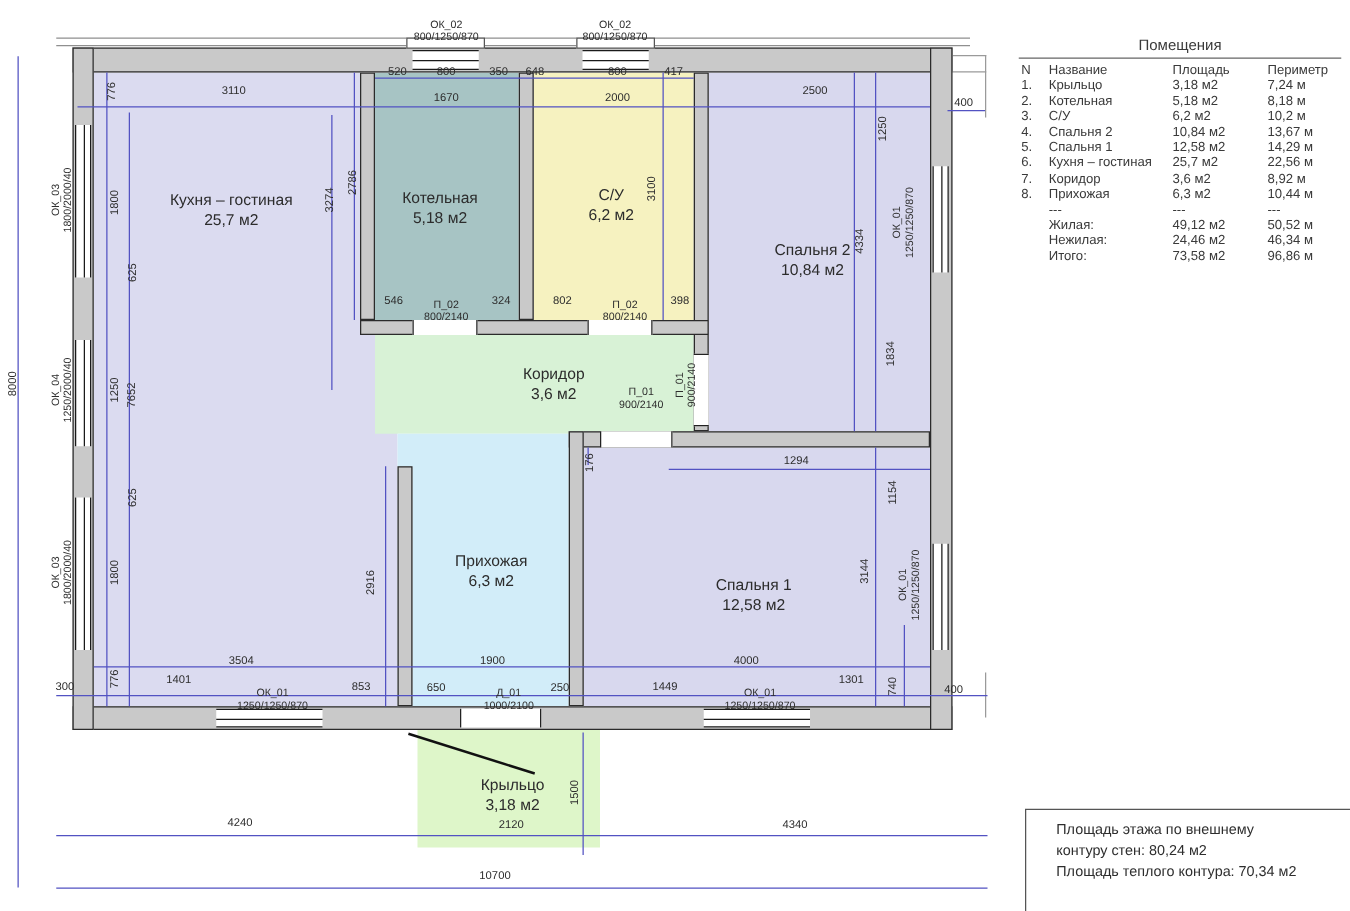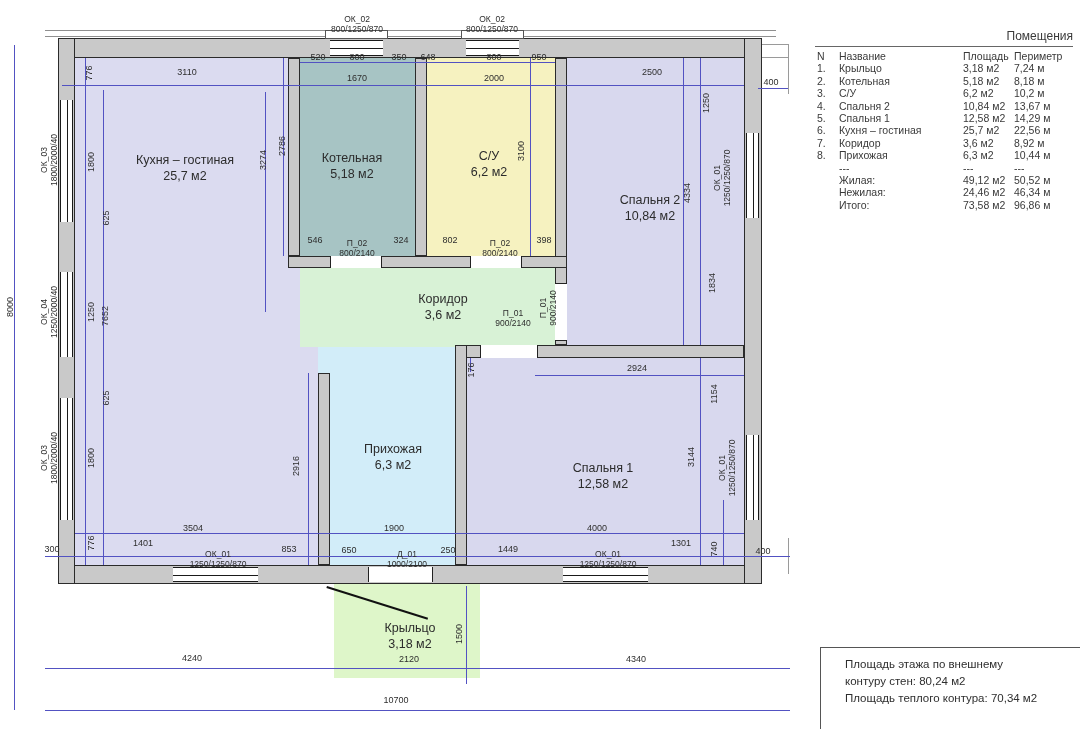--- a/index.html
+++ b/index.html
@@ -17,26 +17,26 @@
   .trim{position:absolute;background:#fff;border-top:1px solid #8f8f8f;border-bottom:1px solid #8f8f8f;box-sizing:border-box;}
   .gline{position:absolute;background:#9a9a9a;}
   .dl{position:absolute;background:#5252c2;}
   .dim{position:absolute;font-size:9px;color:#2e2e2e;white-space:nowrap;transform:translate(-50%,-50%);}
   .dim.rot{transform:translate(-50%,-50%) rotate(-90deg);}
   .olabel{position:absolute;font-size:8.5px;color:#2e2e2e;text-align:center;line-height:10px;white-space:nowrap;transform:translate(-50%,-50%);}
   .olabel.rot{transform:translate(-50%,-50%) rotate(-90deg);}
   .room-label{position:absolute;text-align:center;color:#2c2c2c;font-size:12.5px;line-height:16px;white-space:nowrap;transform:translate(-50%,-50%);}
   .swing{position:absolute;border-top:2px solid #111;transform-origin:0 0;}
   #rooms-table{position:absolute;left:815px;top:28px;width:258px;color:#3a3a3a;}
-  .t-title{text-align:right;font-size:12px;height:17px;line-height:17px;}
+  .t-title{text-align:center;font-size:12px;height:17px;line-height:17px;}
   .t-rule{border-top:1.5px solid #666;margin:1px 0 3px 0;}
   .trow{position:relative;height:12.4px;line-height:12.4px;font-size:10.5px;white-space:nowrap;}
   .c-n{position:absolute;left:2px;}
   .c-name{position:absolute;left:24px;}
-  .c-area{position:absolute;left:148px;}
+  .c-area{position:absolute;left:123px;}
   .c-per{position:absolute;left:199px;}
   #summary-box{position:absolute;left:820px;top:647px;width:262px;height:84px;border:1.5px solid #555;
                box-sizing:border-box;padding:8px 0 0 24px;font-size:11.5px;line-height:17px;color:#2e2e2e;}
 </style>
 </head>
 <body>
 
 <div id="root">
 
   <div class="fill" style="left: 75px; top: 58px; width: 243px; height: 507px; background: rgb(219, 219, 240);"></div>
@@ -197,21 +197,21 @@
       <div class="sline">Площадь этажа по внешнему</div>
       <div class="sline">контуру стен: 80,24 м2</div>
       <div class="sline">Площадь теплого контура: 70,34 м2</div>
     </div>
 
 <div class="dim" style="left: 318px; top: 57px;">520</div>
     <div class="dim" style="left: 357px; top: 57px;">800</div>
     <div class="dim" style="left: 399px; top: 57px;">350</div>
     <div class="dim" style="left: 428px; top: 57px; text-align: right;">648</div>
     <div class="dim" style="left: 494px; top: 57px;">800</div>
-    <div class="dim" style="left: 539px; top: 57px;">950</div>
+    <div class="dim" style="left: 539px; top: 57px;">417</div>
     <div class="dim rot" style="left: 89px; top: 73px;">776</div>
     <div class="dim" style="left: 187px; top: 72px;">3110</div>
     <div class="dim" style="left: 357px; top: 78px;">1670</div>
     <div class="dim" style="left: 494px; top: 78px;">2000</div>
     <div class="dim" style="left: 652px; top: 72px;">2500</div>
     <div class="dim" style="left: 771px; top: 82px;">400</div>
     <div class="dim rot" style="left: 706px; top: 103px;">1250</div>
     <div class="dim rot" style="left: 282px; top: 146px;">2786</div>
     <div class="dim rot" style="left: 263px; top: 160px;">3274</div>
     <div class="dim rot" style="left: 521px; top: 151px;">3100</div>
@@ -225,31 +225,31 @@
     <div class="dim rot" style="left: 91px; top: 458px;">1800</div>
     <div class="dim rot" style="left: 91px; top: 543px;">776</div>
     <div class="dim" style="left: 52px; top: 549px;">300</div>
     <div class="dim rot" style="left: 10px; top: 307px;">8000</div>
     <div class="dim" style="left: 315px; top: 240px;">546</div>
     <div class="dim" style="left: 401px; top: 240px;">324</div>
     <div class="dim" style="left: 450px; top: 240px;">802</div>
     <div class="dim" style="left: 544px; top: 240px;">398</div>
     <div class="dim rot" style="left: 296px; top: 466px;">2916</div>
     <div class="dim rot" style="left: 471px; top: 370px;">176</div>
-    <div class="dim" style="left: 637px; top: 368px;">2924</div>
+    <div class="dim" style="left: 637px; top: 368px;">1294</div>
     <div class="dim rot" style="left: 714px; top: 394px;">1154</div>
     <div class="dim rot" style="left: 691px; top: 457px;">3144</div>
     <div class="dim" style="left: 193px; top: 528px;">3504</div>
     <div class="dim" style="left: 394px; top: 528px;">1900</div>
     <div class="dim" style="left: 597px; top: 528px;">4000</div>
     <div class="dim" style="left: 143px; top: 543px;">1401</div>
     <div class="dim" style="left: 289px; top: 549px; text-align: right;">853</div>
     <div class="dim" style="left: 349px; top: 550px;">650</div>
     <div class="dim" style="left: 448px; top: 550px;">250</div>
-    <div class="dim" style="left: 508px; top: 549px;">1449</div>
+    <div class="dim" style="left: 532px; top: 549px;">1449</div>
     <div class="dim" style="left: 681px; top: 543px;">1301</div>
     <div class="dim rot" style="left: 714px; top: 549px;">740</div>
     <div class="dim" style="left: 763px; top: 551px;">400</div>
     <div class="dim" style="left: 409px; top: 659px;">2120</div>
     <div class="dim rot" style="left: 459px; top: 634px;">1500</div>
     <div class="dim" style="left: 192px; top: 658px;">4240</div>
     <div class="dim" style="left: 636px; top: 659px;">4340</div>
     <div class="dim" style="left: 396px; top: 700px;">10700</div>
     <div class="olabel" style="left: 357px; top: 24px;">
       <div class="">ОК_02</div>

